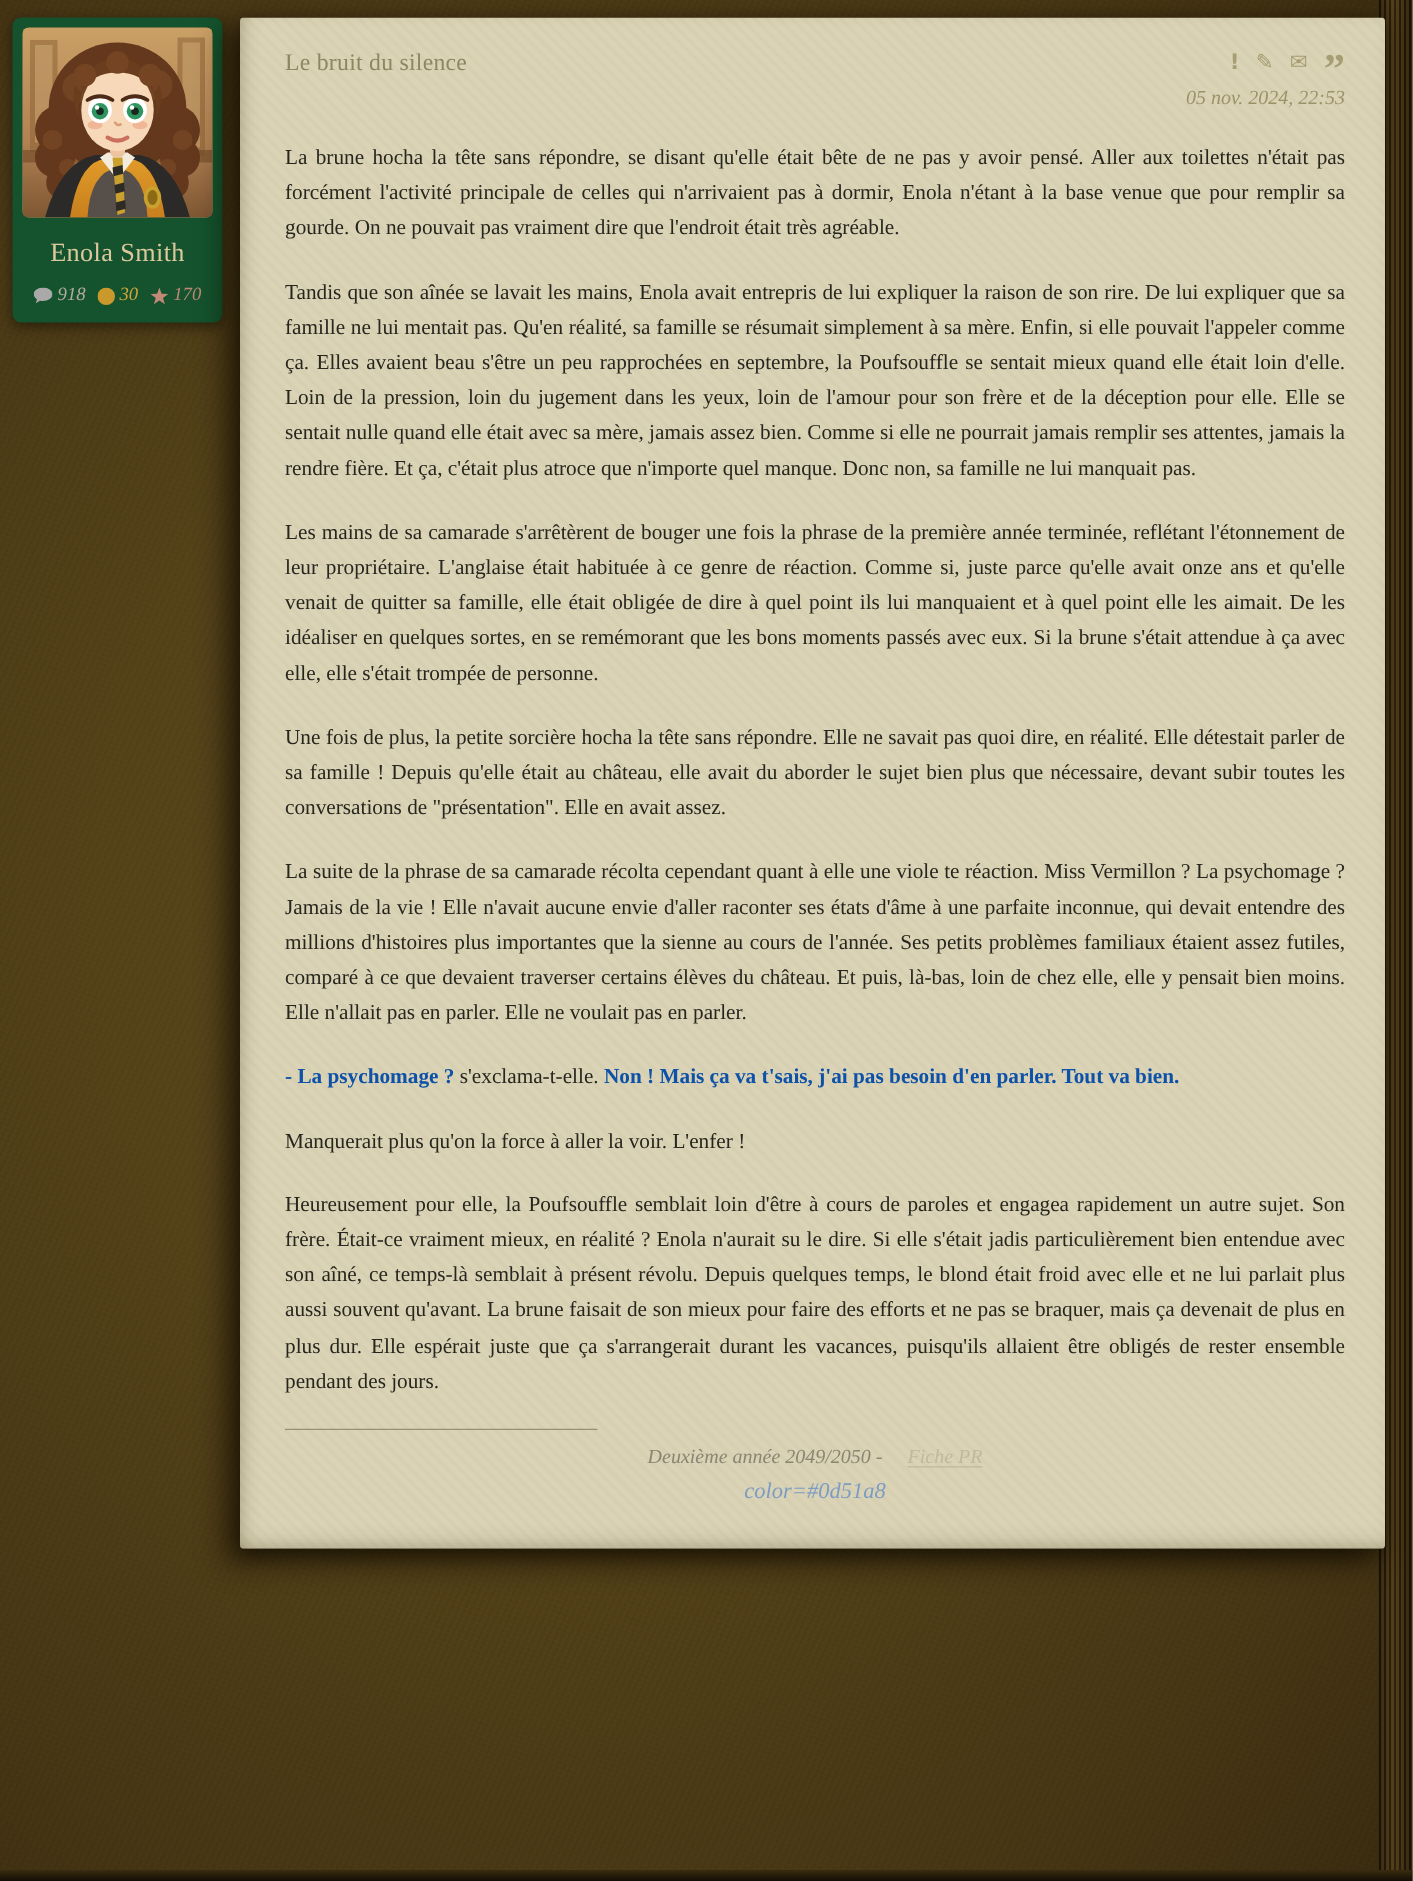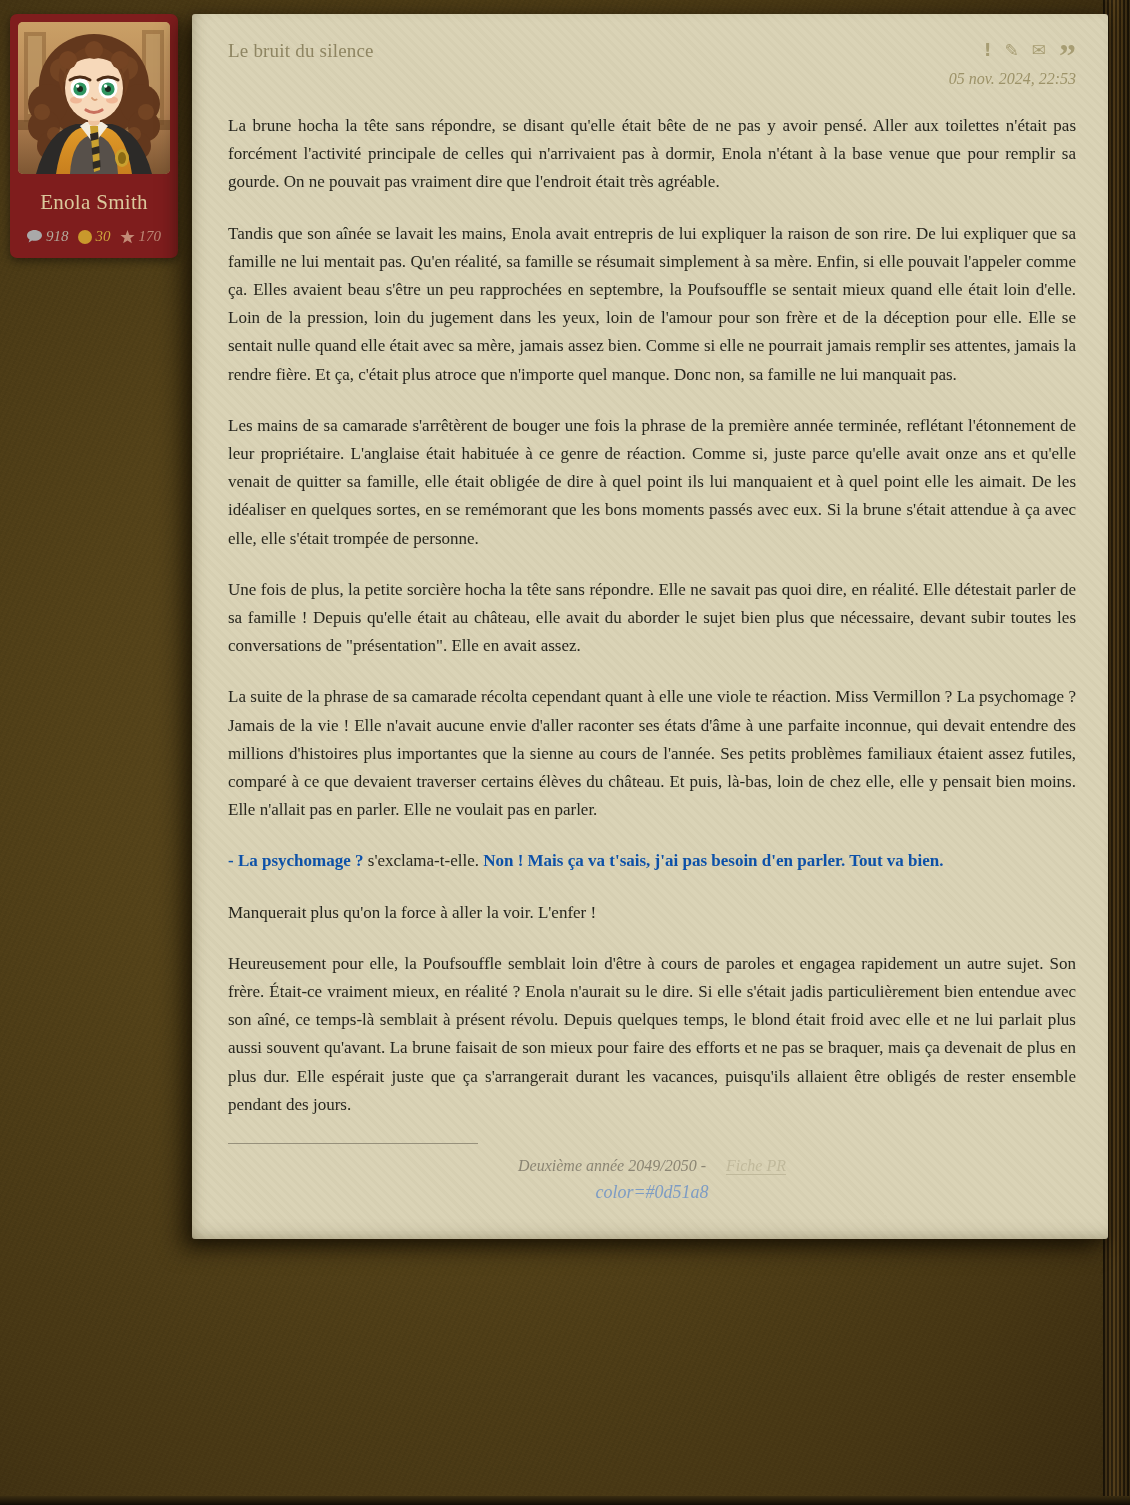--- a/index.html
+++ b/index.html
@@ -23,21 +23,21 @@
       linear-gradient(90deg, #241b0b, #4a3716 45%, #1d1507);
   }
   .edge-bottom{
     position:absolute;left:0;top:1496px;width:100%;height:9px;
     background:linear-gradient(#3a2c11, #120d05);
   }
 
   
   .profile-card{
     position:absolute;left:10px;top:14px;width:168px;
-    background:#7f1d1d;border-radius:7px;
+    background:#14532d;border-radius:7px;
     box-shadow:0 3px 10px rgba(0,0,0,.45);
     padding:8px 8px 13px 8px;box-sizing:border-box;text-align:center;
   }
   .avatar-frame{
     width:152px;height:152px;border-radius:5px;overflow:hidden;display:block;
     background:#b98a55;cursor:pointer;
   }
   .avatar-frame svg{display:block;}
   .profile-name{
     margin-top:16px;font-size:21px;color:#dbc99c;letter-spacing:.3px;

